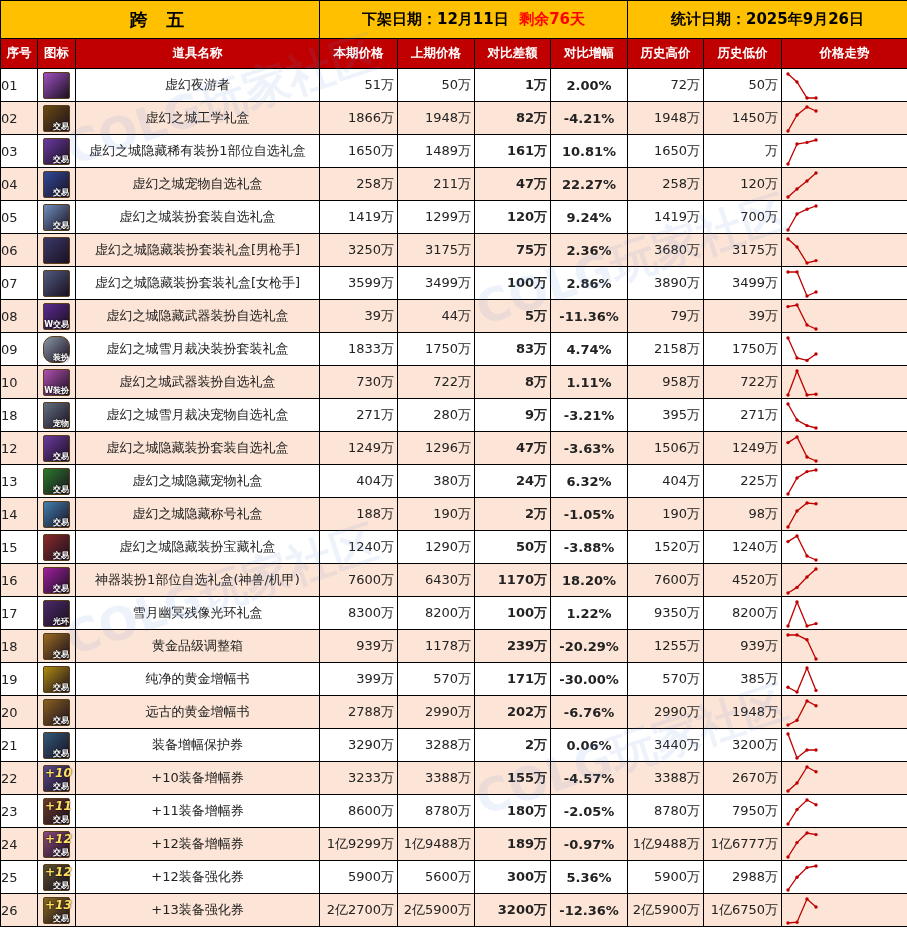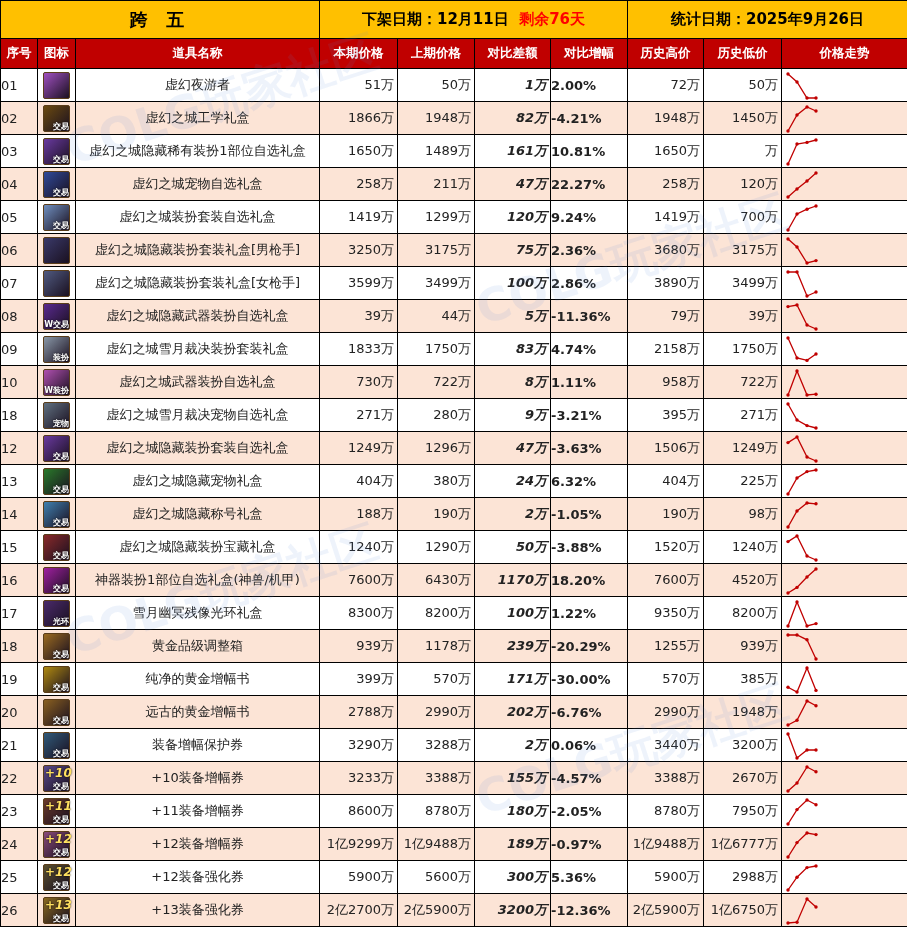--- a/index.html
+++ b/index.html
@@ -9,22 +9,22 @@
   .top-row td { background:#ffc000; height:37px; font-weight:bold; text-align:center; font-size:15px; color:#000; }
   .top-row .title { font-size:18px; letter-spacing:6px; }
   .top-row .red { color:#ff0000; }
   .hdr-row th { background:#c00000; color:#fff; font-weight:bold; font-size:12.5px; height:29px; text-align:center; }
   .data-row td { height:32px; font-size:13px; color:#222; }
   .data-row.alt td { background:#fce4d6; }
   .c-idx { text-align:left; }
   .c-icon { text-align:center; }
   .c-name { text-align:center; }
   .num { text-align:right; padding-right:3px; }
-  .diff { font-weight:bold; text-align:right; padding-right:3px;font-style:italic; }
-  .pct { font-weight:bold; text-align:left; }
+  .diff { font-weight:bold; text-align:right; padding-right:3px; }
+  .pct { font-weight:bold; text-align:center; }
   .up { color:#ff0000; }
   .down { color:#00b050; }
   .icon-box { display:inline-block; width:27px; height:27px; border:1px solid #5a3d1a; border-radius:2px; position:relative; vertical-align:middle; box-sizing:border-box; }
   .icon-tag { position:absolute; right:0; bottom:0; font-size:8px; line-height:9px; color:#fff; font-weight:bold; text-shadow:0 0 2px #000; }
   .icon-top { position:absolute; left:1px; top:0; font-size:12px; font-weight:bold; color:#ffe060; font-style:italic; text-shadow:0 0 2px #000; }
   .spark { display:block; }
   .watermark { position:absolute; pointer-events:none; color:rgba(90,140,220,0.10); font-weight:bold; font-size:46px; transform:rotate(-18deg); font-family:"DejaVu Sans",sans-serif; white-space:nowrap; }
 </style>
 </head>
 <body>
@@ -222,21 +222,21 @@
             <polyline fill="none" stroke="#c00000" stroke-width="1.3" points="6,5.6 15,4.0 25,24.0 34,28.0"></polyline>
             <circle cx="6" cy="5.6" r="1.7" fill="#c00000"></circle>
             <circle cx="15" cy="4.0" r="1.7" fill="#c00000"></circle>
             <circle cx="25" cy="24.0" r="1.7" fill="#c00000"></circle>
             <circle cx="34" cy="28.0" r="1.7" fill="#c00000"></circle>
           </svg>
         </td>
       </tr>
       <tr class="data-row">
         <td class="c-idx">09</td>
-        <td class="c-icon"><span class="icon-box" style="background:linear-gradient(135deg, #8a98a8, #1a1020);"><span class="icon-tag">装扮</span></span></td>
+        <td class="c-icon"><span class="icon-box" style="background:linear-gradient(135deg, #8a98a8, #1a1020);border-radius:10px;"><span class="icon-tag">装扮</span></span></td>
         <td class="c-name">虚幻之城雪月裁决装扮套装礼盒</td>
         <td class="num">1833万</td>
         <td class="num">1750万</td>
         <td class="diff up">83万</td>
         <td class="pct up">4.74%</td>
         <td class="num">2158万</td>
         <td class="num">1750万</td>
         <td>
           <svg class="spark" width="124" height="31" viewBox="0 0 124 31">
             <polyline fill="none" stroke="#c00000" stroke-width="1.3" points="6,4.0 15,24.0 25,26.4 34,20.0"></polyline>

